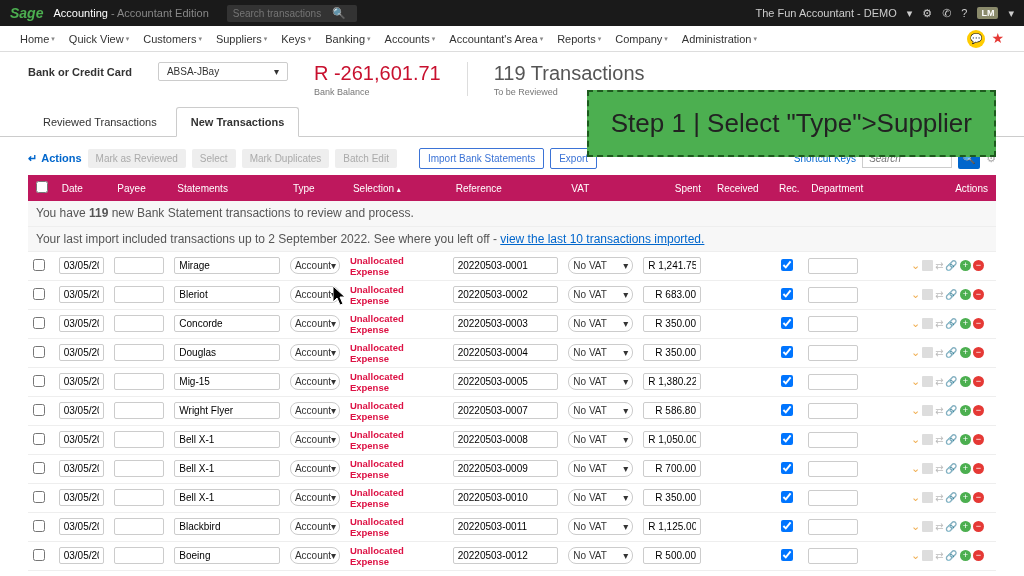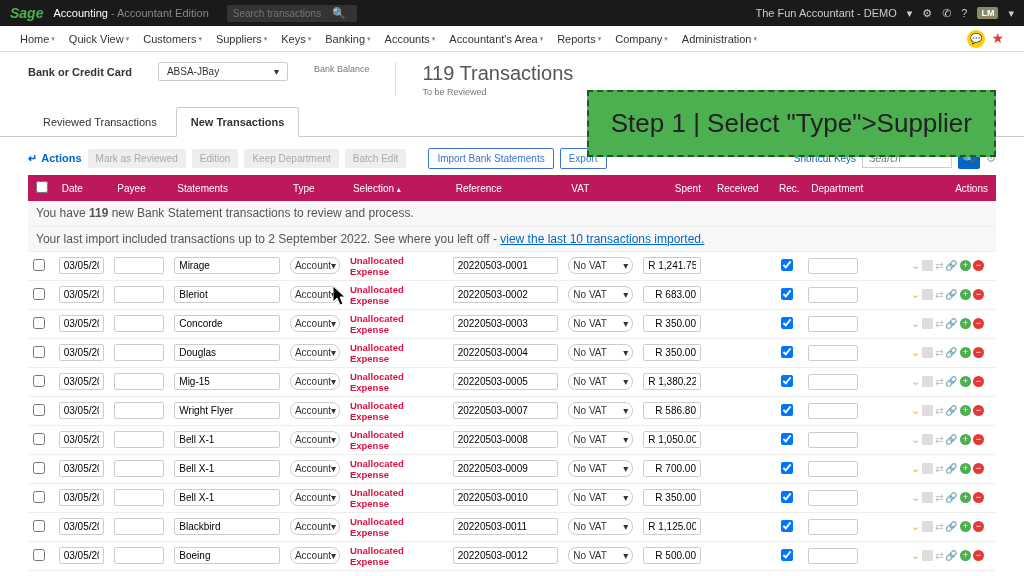--- a/index.html
+++ b/index.html
@@ -157,40 +157,41 @@
 </div>
 
 <div class="subhead">
   <div class="subrow">
     <span class="label">Bank or Credit Card</span>
     <div class="bank-select">
       <span>ABSA-JBay</span>
       <span>▾</span>
     </div>
     <div class="balance-block">
+      <div class="balance">R -261,601.71</div>
       <div class="sub">Bank Balance</div>
     </div>
     <div class="divider"></div>
     <div class="trans-block">
       <div class="count">119 Transactions</div>
       <div class="sub">To be Reviewed</div>
     </div>
   </div>
   <div class="tabs">
     <div class="tab">Reviewed Transactions</div>
     <div class="tab active">New Transactions</div>
   </div>
 </div>
 <div class="tabline"></div>
 
 <div class="actions-bar">
   <span class="link">↵ <span>Actions</span></span>
   <button class="btn-g">Mark as Reviewed</button>
-  <button class="btn-g">Edition</button>
-  <button class="btn-g">Keep Department</button>
+  <button class="btn-g">Select</button>
+  <button class="btn-g">Mark Duplicates</button>
   <button class="btn-g">Batch Edit</button>
   <span style="width:10px"></span>
   <button class="btn-o">Import Bank Statements</button>
   <button class="btn-o">Export</button>
   <div class="right">
     <span class="shortcut">Shortcut Keys</span>
     <input class="search2" placeholder="Search" style="">
     <button class="search-btn">🔍</button>
     <span style="color:#aaa">⚙</span>
   </div>

